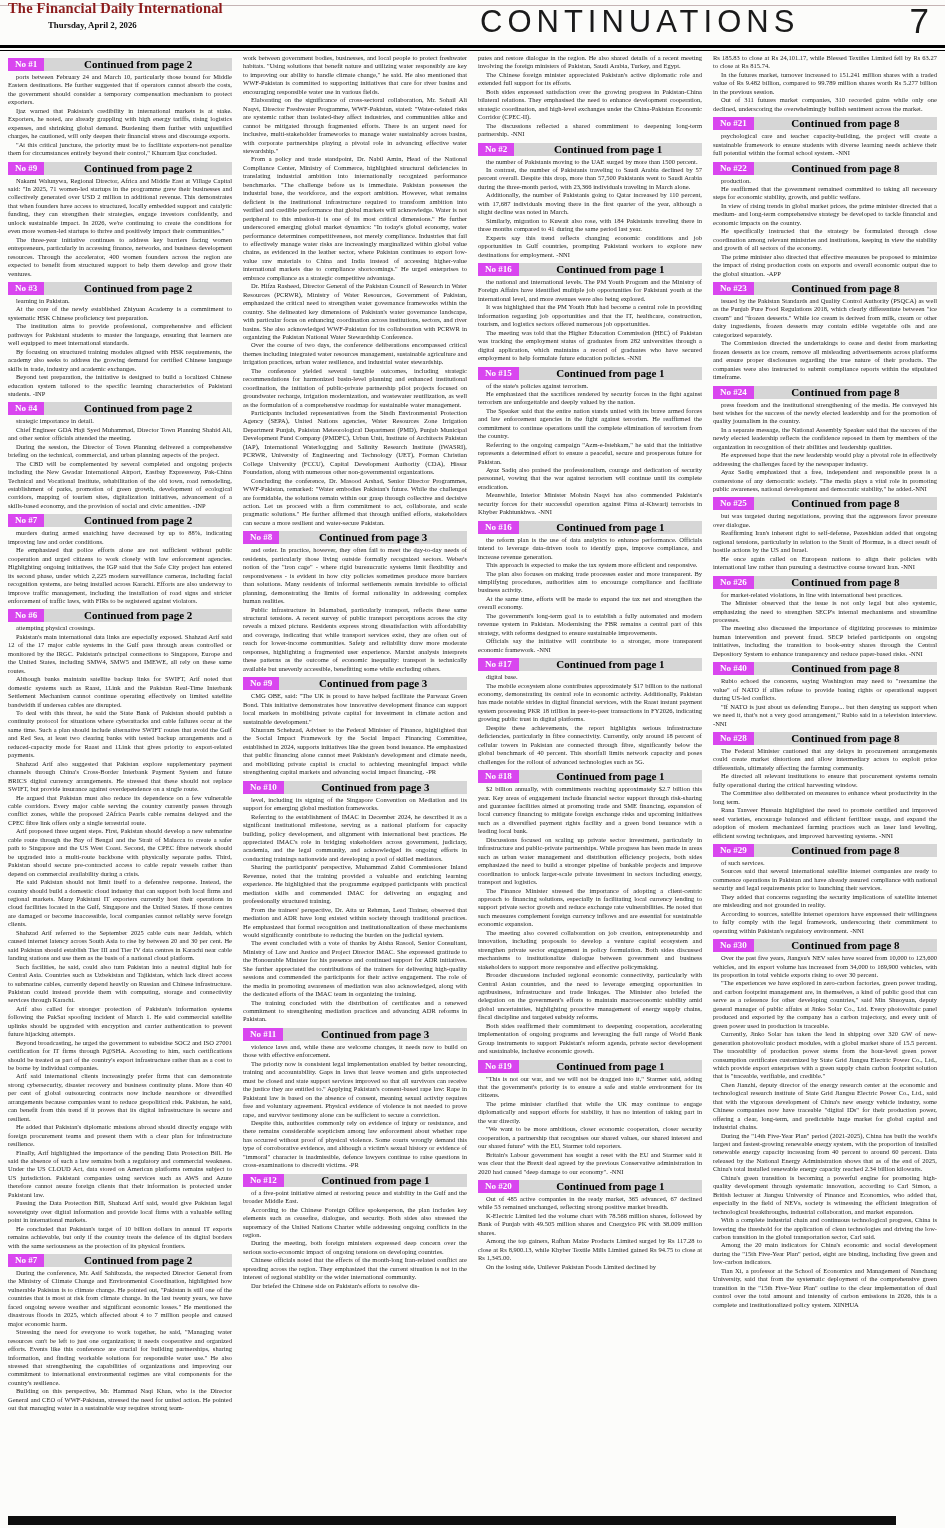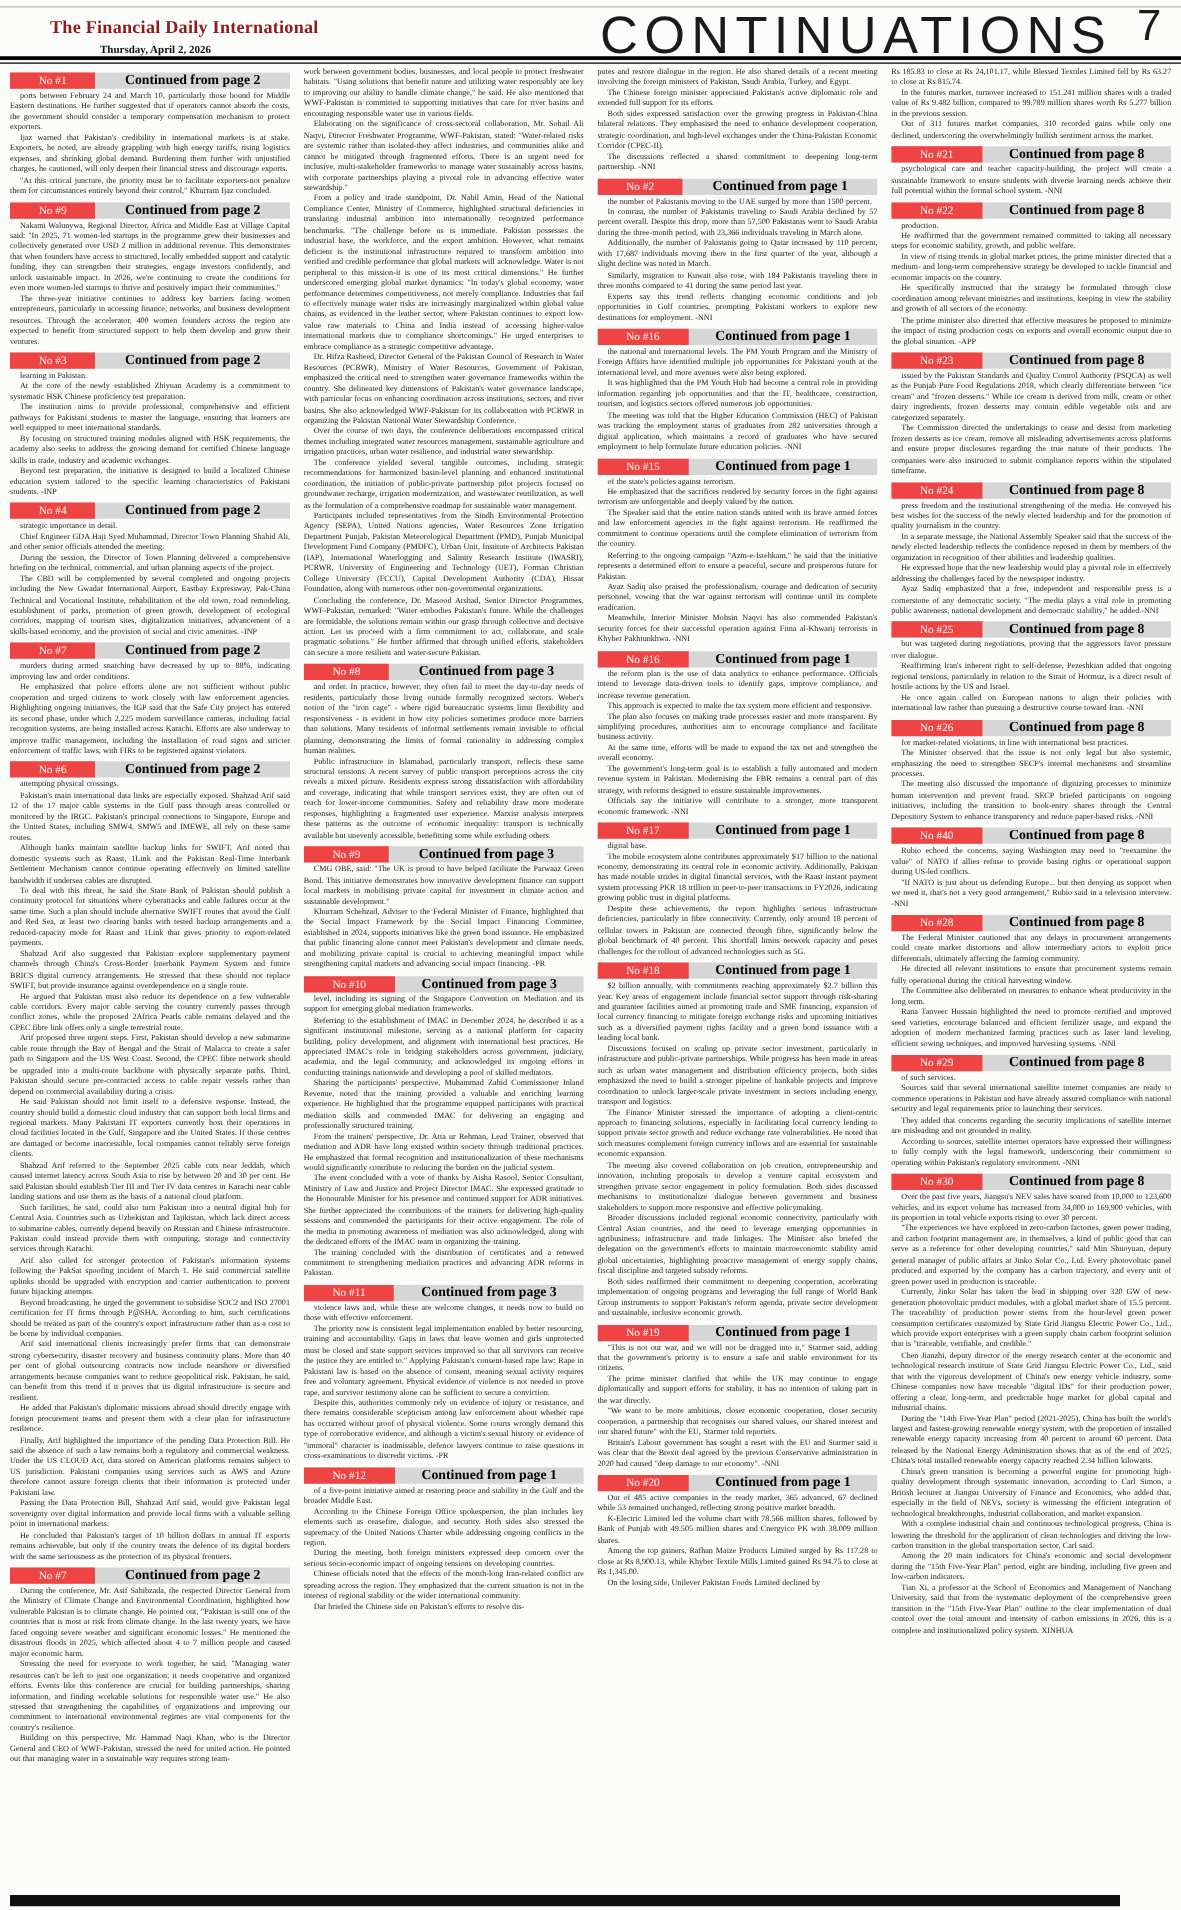--- a/index.html
+++ b/index.html
@@ -2,51 +2,51 @@
 <html><head>
 <meta charset="utf-8">
 <style>
   html,body{margin:0;padding:0;}
   body{
     width:945px;height:1528px;position:relative;overflow:hidden;
     background:#fcfcfa;color:#1c1c1c;
     font-family:"Liberation Serif", serif;
   }
   .topline{position:absolute;top:5px;left:0;width:100%;border-top:1px solid #c5b4b4;}
-  .masthead{position:absolute;top:14px;left:8px;width:232px;margin-left:32px;}
+  .masthead{position:absolute;top:0;left:8px;width:232px;}
   .masthead-title{
     font-family:"Liberation Serif",serif;font-weight:bold;
     color:#8c1b1b;font-size:14.5px;white-space:nowrap;letter-spacing:.2px;
   }
   .masthead-date{font-size:8.8px;font-weight:bold;margin:3px 0 0 40px;color:#111;}
   .section-title{
     position:absolute;top:4px;left:480px;
     font-family:"Liberation Sans",sans-serif;font-weight:400;
-    font-size:42px;letter-spacing:5px;color:#1b1b1b;
+    font-size:31px;letter-spacing:5px;color:#1b1b1b;
   }
   .page-number{
     position:absolute;top:1px;right:16px;
     font-family:"Liberation Sans",sans-serif;font-weight:300;font-size:35px;color:#1b1b1b;
   }
   .header-rule{
     position:absolute;top:45px;left:0;width:100%;height:2px;
     border-top:3px solid #000;border-bottom:1px solid #000;
   }
   .columns{
     position:absolute;top:54px;left:8px;right:8px;bottom:14px;
     display:flex;gap:11px;overflow:hidden;
   }
   .col{flex:1 1 0;overflow:hidden;min-width:0;}
   .bhead{
     display:flex;align-items:stretch;background:#d6d6d6;height:13px;
     margin:4px 0 2px 0;
   }
   .bnum{
-    background:#ef4444;color:#ffffff;font-weight:normal;font-size:9px;
-    line-height:13px;padding:0 23px;white-space:nowrap;
+    background:#d946ef;color:#ffffff;font-weight:bold;font-size:9px;
+    line-height:13px;padding:0 7px;white-space:nowrap;
   }
   .bcont{flex:1;text-align:center;font-weight:bold;font-size:11px;line-height:13px;color:#000;}
   .col p{
     margin:0;font-size:6.5px;line-height:8.45px;text-align:justify;
     text-indent:8px;word-spacing:.2px;
   }
   .col p.noindent{text-indent:0;}
   .bottom-bar{position:absolute;bottom:3px;left:8px;width:888px;height:9px;background:#0e0e0e;}
 </style>
 </head>

